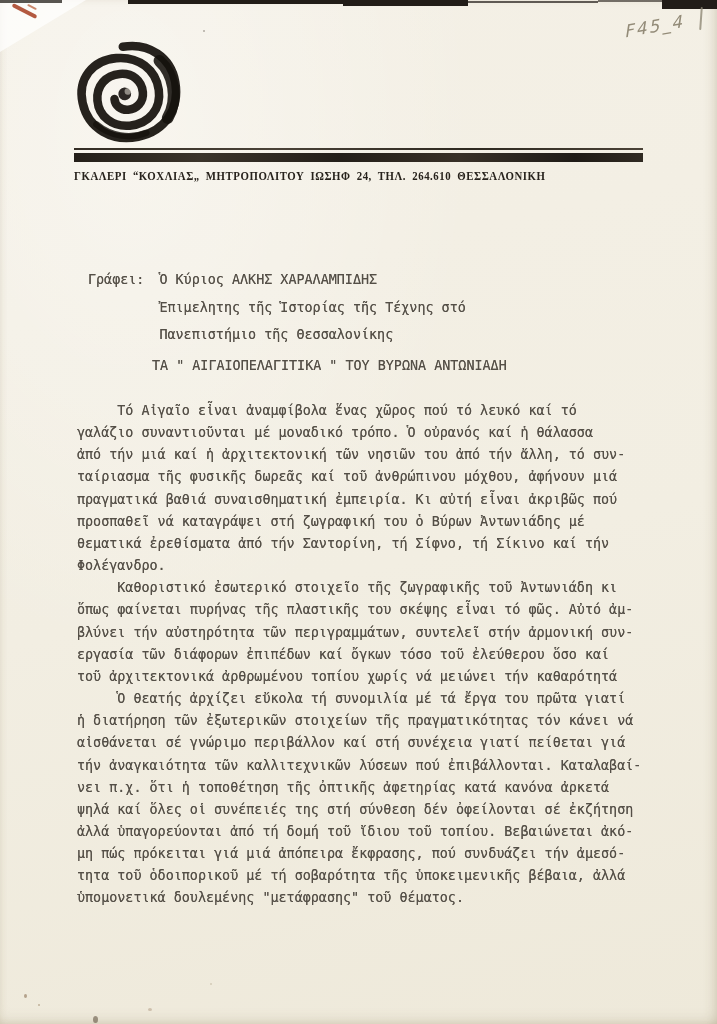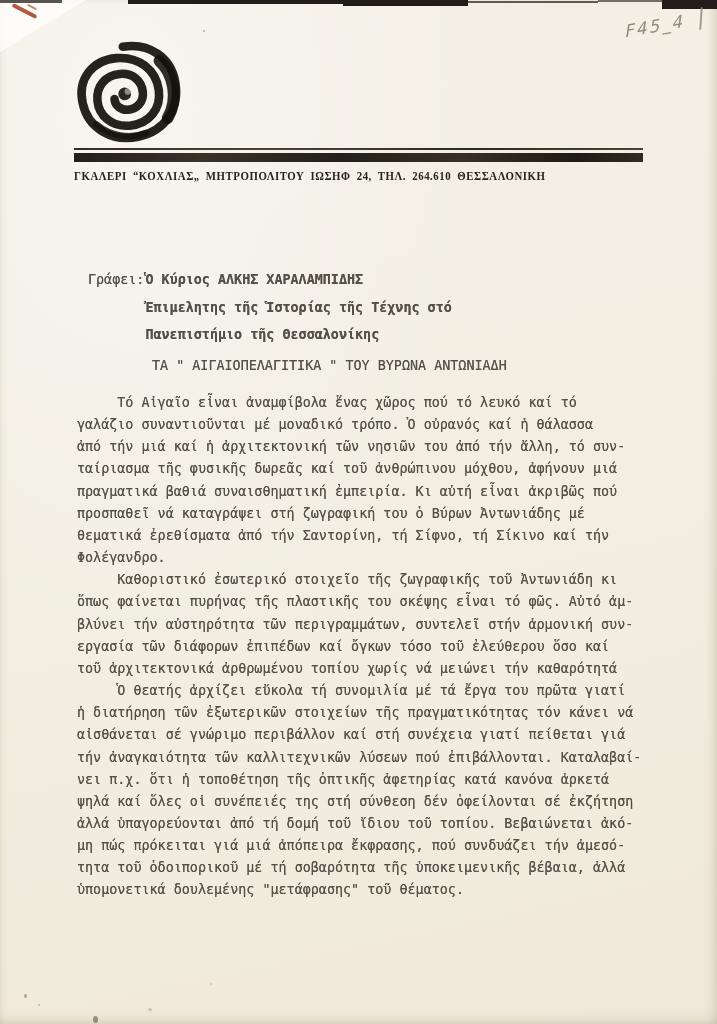--- a/index.html
+++ b/index.html
@@ -51,30 +51,30 @@
   .header-line{
     position:absolute;left:74px;top:170px;width:640px;
     font-family:"Liberation Serif", serif;font-weight:bold;
     font-size:11.5px;letter-spacing:.6px;word-spacing:3px;
     color:#27221c;white-space:nowrap;
     transform:scaleX(.94);transform-origin:left center;
   }
   
   .tw{color:#544f47;text-shadow:0 0 .5px rgba(84,79,71,.75);}
   .byline{
-    position:absolute;left:88px;top:266px;display:flex;gap:1px;
+    position:absolute;left:88px;top:266px;display:flex;gap:15px;
     font-size:13.4px;line-height:27.5px;
   }
-  .by-lines{white-space:pre;font-weight:bold;}
+  .by-lines{white-space:pre;}
   .title{
     position:absolute;left:152px;top:358px;
     font-size:13.4px;white-space:pre;
   }
   .body-text{
-    position:absolute;left:77px;top:392px;width:585px;
+    position:absolute;left:77px;top:400px;width:585px;
     font-size:13.4px;line-height:22.15px;
   }
   .para{white-space:pre;}
   .speck{position:absolute;border-radius:50%;}
 </style>
 </head>
 <body>
 
 <div class="page">
 

